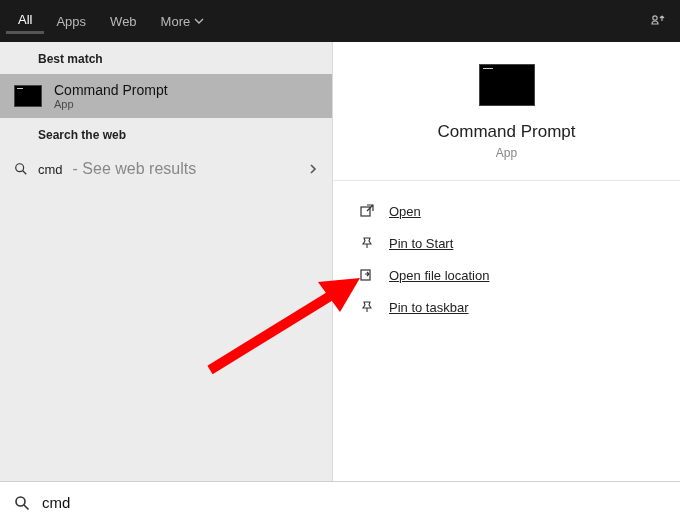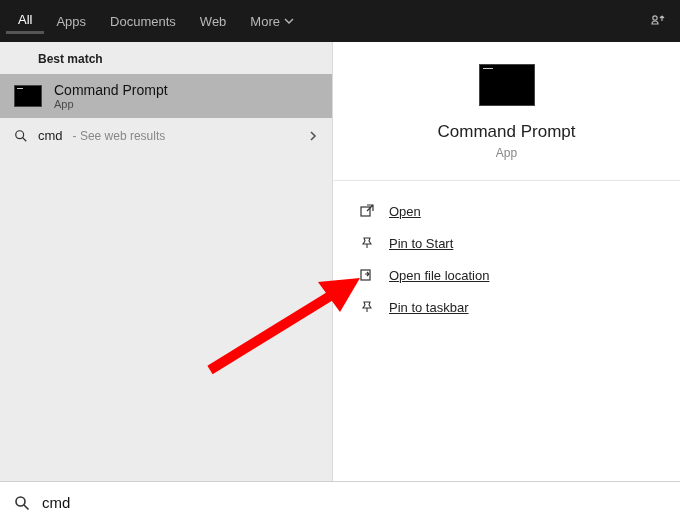--- a/index.html
+++ b/index.html
@@ -21,21 +21,21 @@
 
   
   .section-header { font-size: 12px; font-weight: 600; padding: 10px 14px 8px; color: #222; margin-left: 24px; }
   .best-match { background: #b5b5b5; display: flex; align-items: center; padding: 8px 14px; gap: 12px; }
   .cmd-thumb-small { width: 28px; height: 22px; background: #000; border: 1px solid #444; position: relative; }
   .cmd-thumb-small::before { content: ""; position: absolute; top: 2px; left: 2px; width: 6px; height: 1px; background: #ccc; }
   .best-match .title { font-size: 14px; color: #111; }
   .best-match .subtitle { font-size: 11px; color: #4a4a4a; }
   .web-row { display: flex; align-items: center; padding: 10px 14px; gap: 10px; cursor: pointer; }
   .web-row .q { font-size: 13px; color: #222; }
-  .web-row .hint { font-size: 12px; color: #888; }
+  .web-row .hint { font-size: 16px; color: #888; }
   .web-row .chev { margin-left: auto; color: #555; }
 
   
   .details-head { text-align: center; padding: 22px 10px 20px; border-bottom: 1px solid #e6e6e6; }
   .cmd-thumb-large { width: 56px; height: 42px; background: #000; border: 1px solid #444; margin: 0 auto 16px; position: relative; }
   .cmd-thumb-large::before { content: ""; position: absolute; top: 3px; left: 3px; width: 10px; height: 1px; background: #ccc; }
   .details-head .title { font-size: 17px; color: #222; }
   .details-head .subtitle { font-size: 12px; color: #888; margin-top: 4px; }
 
   .actions { padding: 14px 0; }
@@ -57,23 +57,20 @@
 <div class="root">
 
   <div class="topbar">
     <div class="tab active">
         <span>All</span>
       </div>
     <div class="tab">
         <span>Apps</span>
       </div>
     <div class="tab">
-        <span>Documents</span>
-      </div>
-    <div class="tab">
         <span>Web</span>
       </div>
     <div class="tab more">
       <span>More</span>
       <svg width="10" height="10" viewBox="0 0 10 10">
           <path d="M1 3 L5 7 L9 3" stroke="currentColor" stroke-width="1.4" fill="none"></path>
         </svg>
     </div>
     <div class="topbar-spacer"></div>
     <div class="topbar-icon">
@@ -88,20 +85,21 @@
   <div class="body">
     <div class="left">
       <div class="section-header">Best match</div>
       <div class="best-match">
         <div class="cmd-thumb-small"></div>
         <div>
           <div class="title">Command Prompt</div>
           <div class="subtitle">App</div>
         </div>
       </div>
+      <div class="section-header">Search the web</div>
       <div class="web-row">
         <svg class="search-ico" width="14" height="14" viewBox="0 0 16 16">
             <circle cx="6.5" cy="6.5" r="4.5" fill="none" stroke="currentColor" stroke-width="1.4"></circle>
             <line x1="10" y1="10" x2="14" y2="14" stroke="currentColor" stroke-width="1.4"></line>
           </svg>
         <span class="q">cmd</span>
         <span class="hint">- See web results</span>
         <span class="chev">
           <svg width="10" height="14" viewBox="0 0 10 14">
               <path d="M3 3 L7 7 L3 11" stroke="currentColor" stroke-width="1.6" fill="none"></path>

